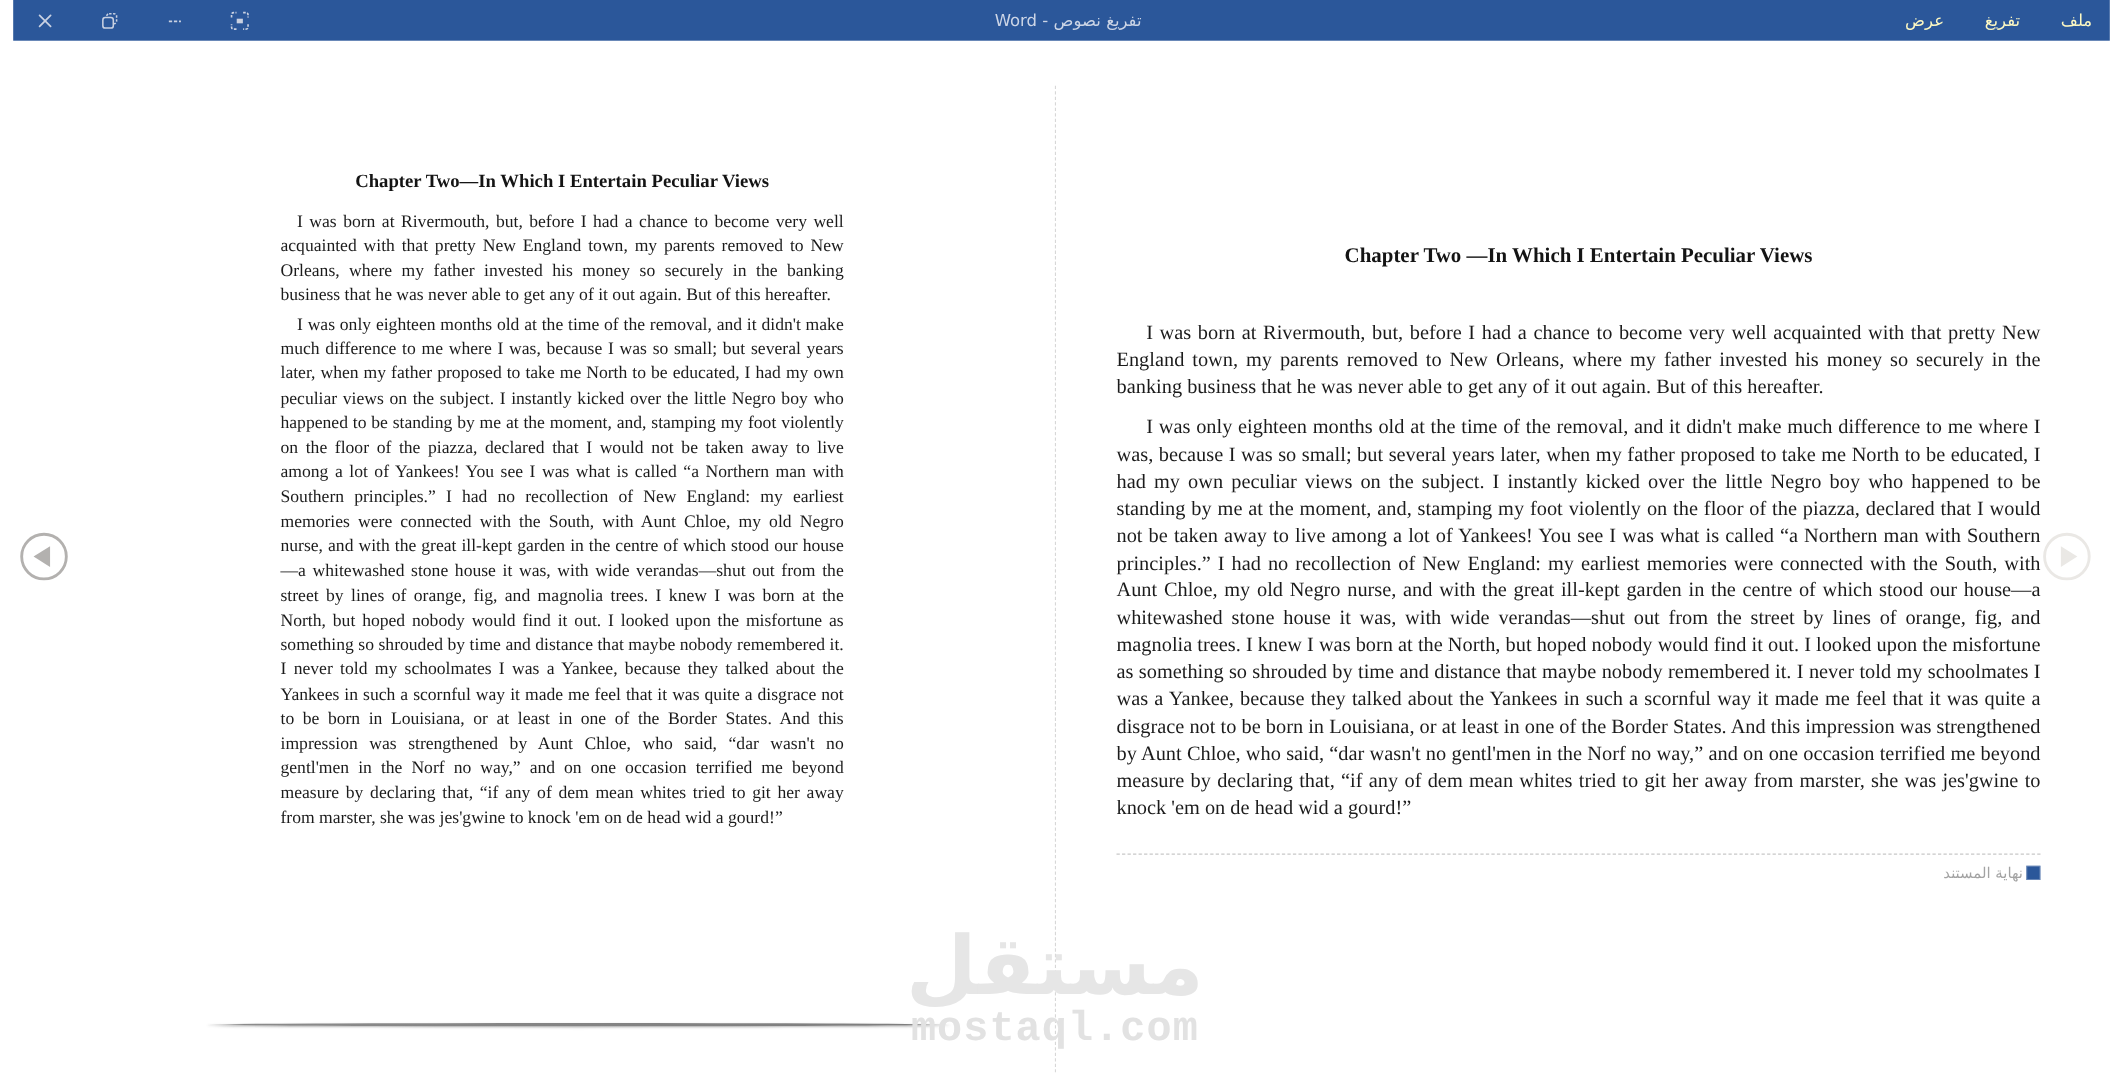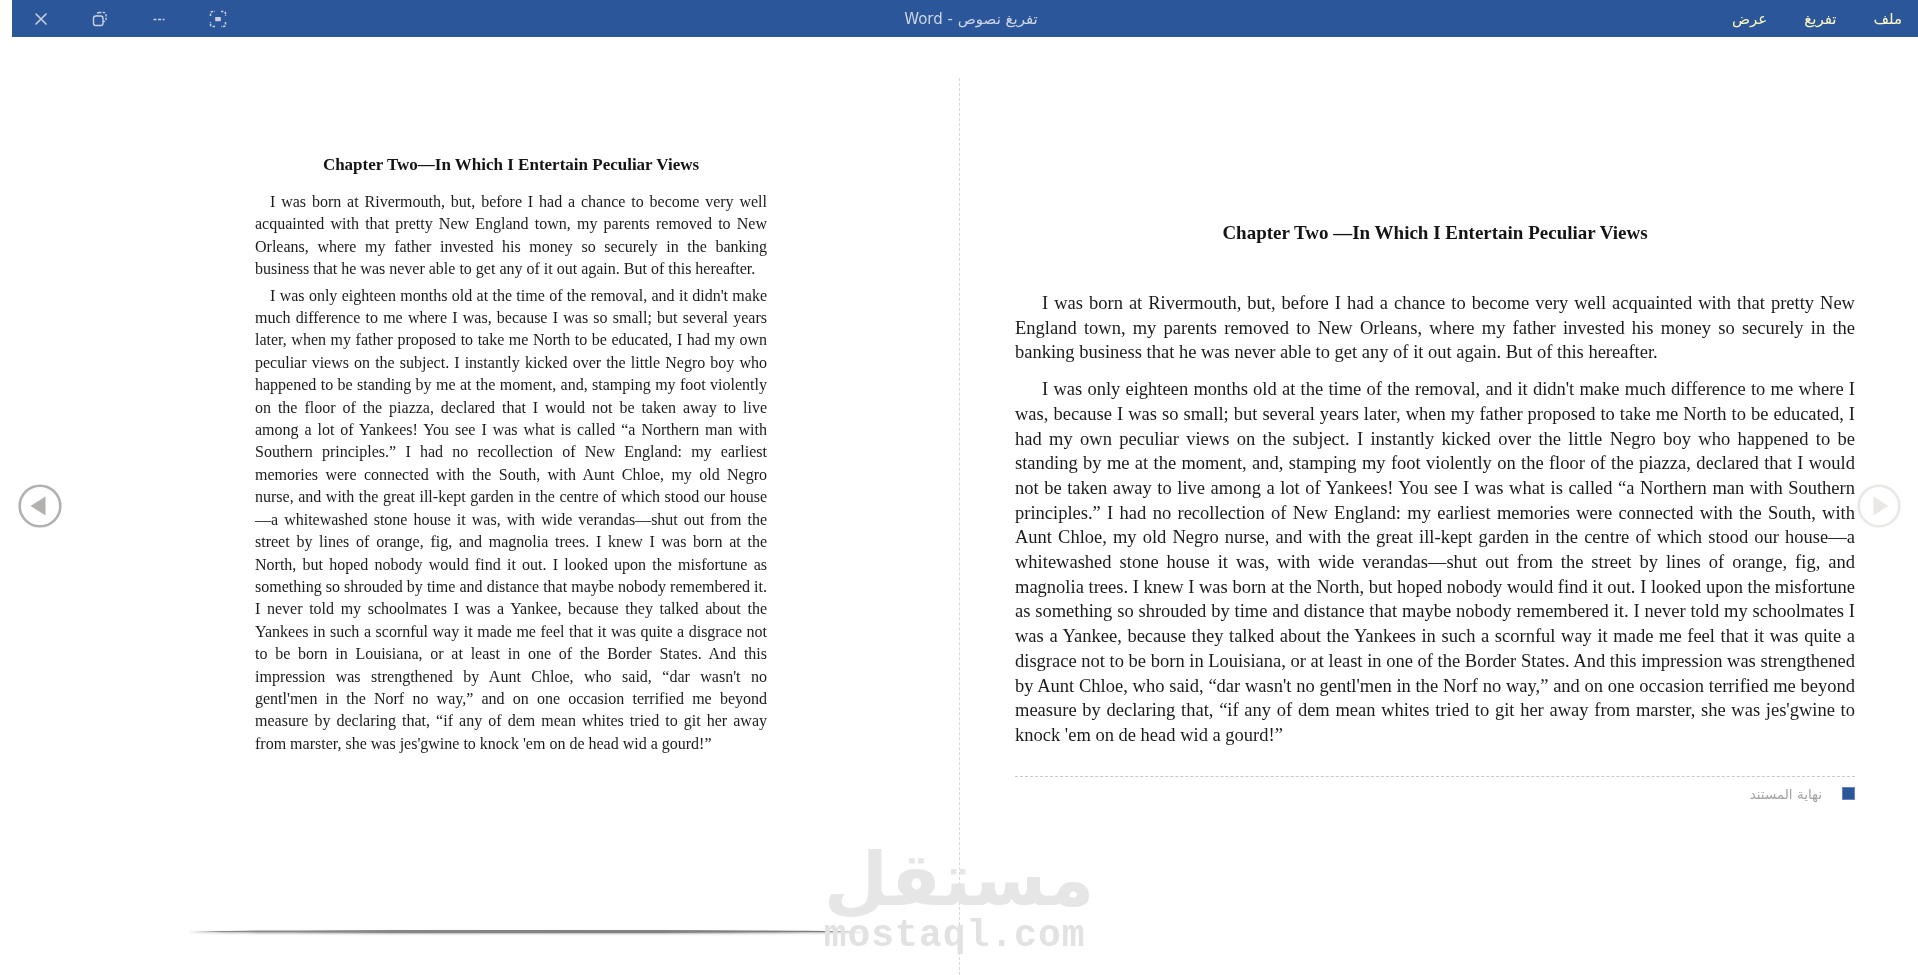--- a/index.html
+++ b/index.html
@@ -46,35 +46,35 @@
 
   
   .page-right { position:absolute; left:995px; top:185px; width:840px; z-index:2;margin-left:20px; }
   .page-right .chapter-heading { font-family:"Liberation Serif","DejaVu Serif",serif;
       font-weight:bold; font-size:19px; color:#141414; text-align:center; margin-bottom:47px; }
   .page-right p { font-family:"Liberation Serif","DejaVu Serif",serif; font-size:18.5px;
       line-height:24.7px; color:#1b1b1b; text-align:justify; text-indent:27px;
       margin:0 0 12px 0; }
   .end-rule { margin-top:28px; border:none; border-top:1px dashed #c8c8c8; width:100%; }
   .end-marker-row { margin-top:9px; display:flex; direction:rtl; align-items:center;
-      justify-content:flex-start; gap:20px; }
+      justify-content:flex-start; gap:3px; }
   .end-marker-square { width:13px; height:13px; background:#2b579a; flex:0 0 auto;
       box-shadow:inset 0 0 0 1px rgba(255,255,255,0.28); }
   .end-marker-label { color:#a3a3a3; font-size:13.5px;
       font-family:"DejaVu Sans", sans-serif; }
 
   
   .nav-arrow { position:absolute; width:46px; height:46px; border:none; background:transparent;
                padding:0; cursor:pointer; z-index:5; }
   .nav-arrow-left  { left:17px;  top:446px; }
   .nav-arrow-right { left:1856px; top:446px; }
 
   
   .watermark { position:absolute; left:50%; top:805px; transform:translateX(-50%);
-               z-index:3; pointer-events:none; }
+               text-align:center; z-index:3; pointer-events:none; }
   .watermark-logo { font-family:"DejaVu Sans", sans-serif; font-weight:bold;
       font-size:74px; line-height:74px; color:#e6e6e6; letter-spacing:2px; }
   .watermark-domain { font-family:Liberation Mono, monospace; font-weight:bold;
       font-size:38px; line-height:40px; color:#e2e2e2; letter-spacing:1px; }
 </style>
 </head>
 <body>
 
 <div class="app">
 

